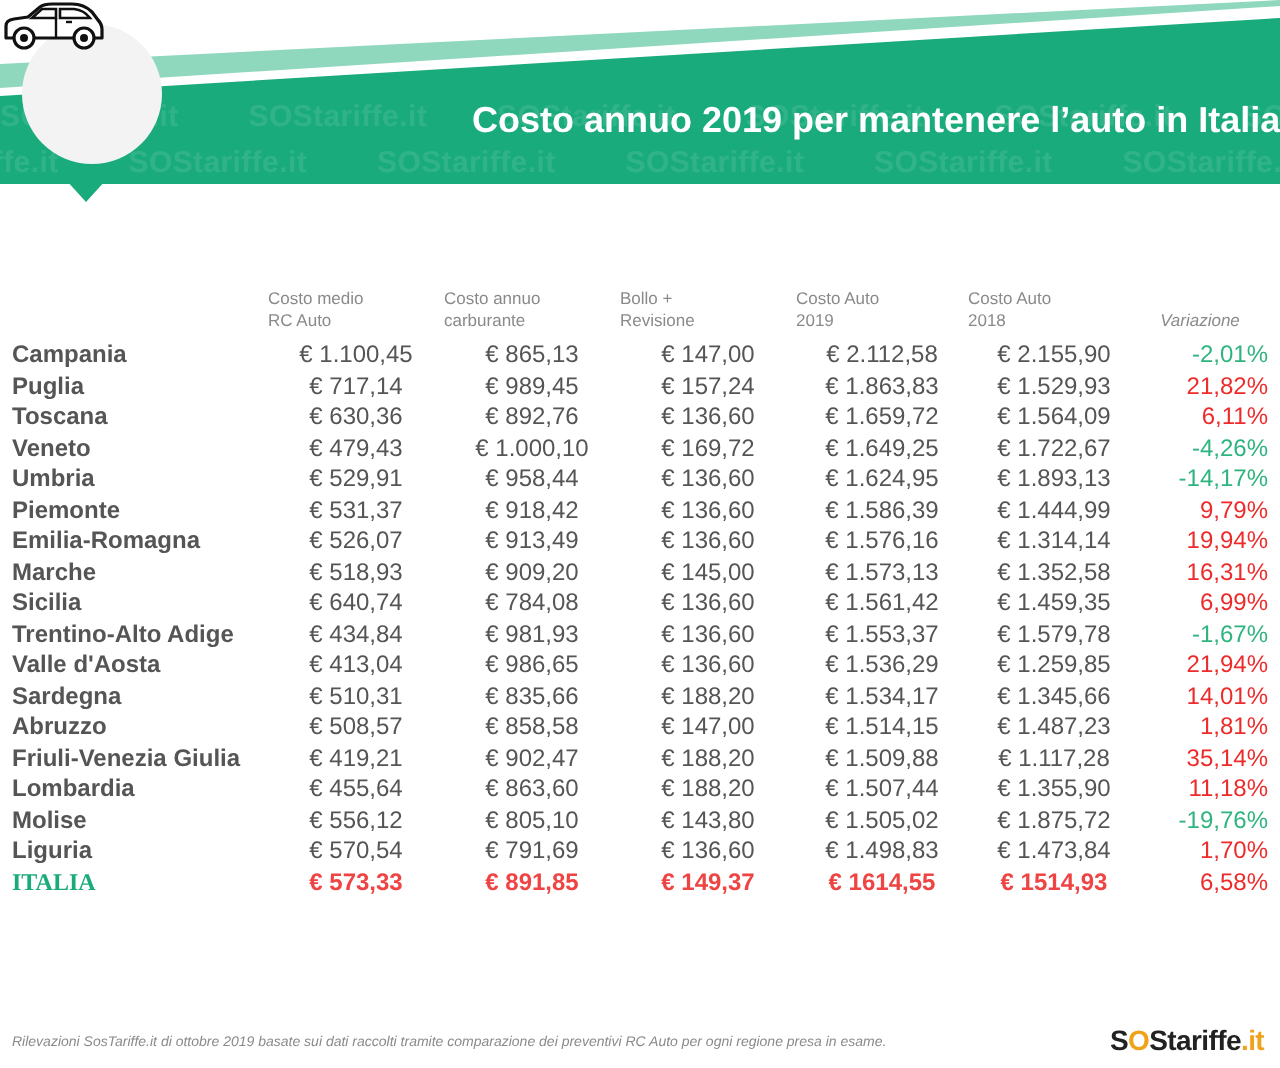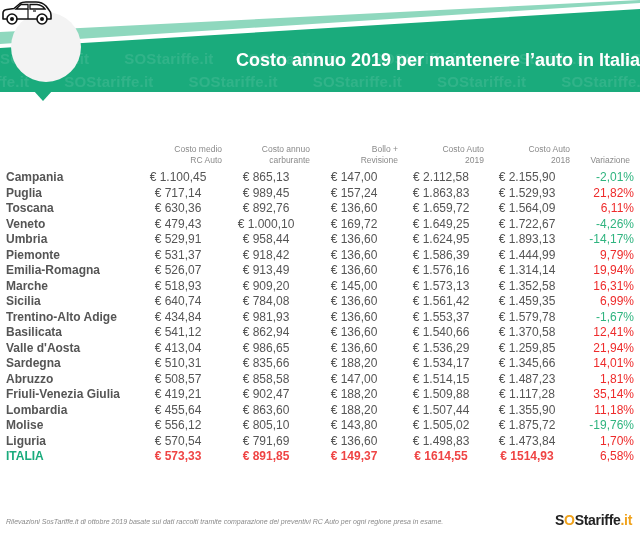--- a/index.html
+++ b/index.html
@@ -6,28 +6,28 @@
   body { width:640px; height:534px; background:#ffffff; font-family:"Liberation Sans", sans-serif; position:relative; overflow:hidden; color:#333; }
   .banner { position:absolute; left:0; top:0; width:640px; height:110px; }
   .banner svg { position:absolute; left:0; top:0; }
   .watermark-row { position:absolute; left:0; width:640px; white-space:nowrap; font-size:15px; font-weight:bold; color:rgba(255,255,255,0.10); letter-spacing:0.2px; }
   .title { position:absolute; left:236px; top:50px; font-size:18px; font-weight:bold; color:#ffffff; white-space:nowrap; }
   .car-circle { position:absolute; left:11px; top:12px; width:70px; height:70px; border-radius:50%; background:#f3f3f3; }
   .car-pointer { position:absolute; left:33px; top:90px; width:0; height:0; border-left:10px solid transparent; border-right:10px solid transparent; border-top:11px solid #1aab7c; }
   .car-icon { position:absolute; left:19px; top:33px; }
 
   table.data { position:absolute; left:6px; top:144px; border-collapse:collapse; width:628px; }
-  table.data th { font-weight:normal; font-size:8.5px; color:#8a8a8a; line-height:11px; padding:0 0 4px 0; vertical-align:bottom; text-align:right; }
+  table.data th { font-weight:normal; font-size:8.5px; color:#8a8a8a; line-height:11px; padding:0 0 4px 0; vertical-align:bottom; text-align:left; }
   table.data td { font-size:12px; line-height:15.5px; padding:0; color:#555; white-space:nowrap; }
   td.region { font-weight:bold; color:#222; font-size:12px; width:128px; }
   td.num { text-align:center; }
   td.var { text-align:right; padding-right:4px; }
   td.var.neg { color:#2fb47f; }
   td.var.pos { color:#ee2b2b; }
-  tr.total td.region { color:#1aab7c; }
+  tr.total td.region { color:#1aab7c;font-family:Liberation Serif, serif; }
   tr.total td.num { color:#ef4444; font-weight:bold; }
   .footnote { position:absolute; left:6px; top:518px; font-size:7px; font-style:italic; color:#8a8a8a; white-space:nowrap; }
   .logo { position:absolute; left:555px; top:512px; font-size:14px; font-weight:bold; color:#222; white-space:nowrap; letter-spacing:-0.3px; }
   .logo .o { color:#f0a21b; }
   .logo .it { color:#f0a21b;margin-top:33px; }
 </style>
 </head>
 <body>
 
 <div class="banner">
@@ -59,21 +59,21 @@
 
 <table class="data">
   <thead>
     <tr>
       <th style="width:128px;"></th>
       <th style="width:88px;"><span>Costo medio</span><br><span>RC Auto</span></th>
       <th style="width:88px;"><span>Costo annuo</span><br><span>carburante</span></th>
       <th style="width:88px;"><span>Bollo +</span><br><span>Revisione</span></th>
       <th style="width:86px;"><span>Costo Auto</span><br><span>2019</span></th>
       <th style="width:86px;"><span>Costo Auto</span><br><span>2018</span></th>
-      <th style="text-align:right; padding-right:4px;"><span>Variazione</span></th>
+      <th style="text-align:center; padding-right:4px;font-style:italic;"><span>Variazione</span></th>
     </tr>
   </thead>
   <tbody id="tbody">
     <tr>
         <td class="region">Campania</td>
         <td class="num">€ 1.100,45</td>
         <td class="num">€ 865,13</td>
         <td class="num">€ 147,00</td>
         <td class="num">€ 2.112,58</td>
         <td class="num">€ 2.155,90</td>
@@ -152,29 +152,20 @@
         <td class="var pos">6,99%</td>
       </tr>
     <tr>
         <td class="region">Trentino-Alto Adige</td>
         <td class="num">€ 434,84</td>
         <td class="num">€ 981,93</td>
         <td class="num">€ 136,60</td>
         <td class="num">€ 1.553,37</td>
         <td class="num">€ 1.579,78</td>
         <td class="var neg">-1,67%</td>
-      </tr>
-    <tr>
-        <td class="region">Basilicata</td>
-        <td class="num">€ 541,12</td>
-        <td class="num">€ 862,94</td>
-        <td class="num">€ 136,60</td>
-        <td class="num">€ 1.540,66</td>
-        <td class="num">€ 1.370,58</td>
-        <td class="var pos">12,41%</td>
       </tr>
     <tr>
         <td class="region">Valle d'Aosta</td>
         <td class="num">€ 413,04</td>
         <td class="num">€ 986,65</td>
         <td class="num">€ 136,60</td>
         <td class="num">€ 1.536,29</td>
         <td class="num">€ 1.259,85</td>
         <td class="var pos">21,94%</td>
       </tr>

